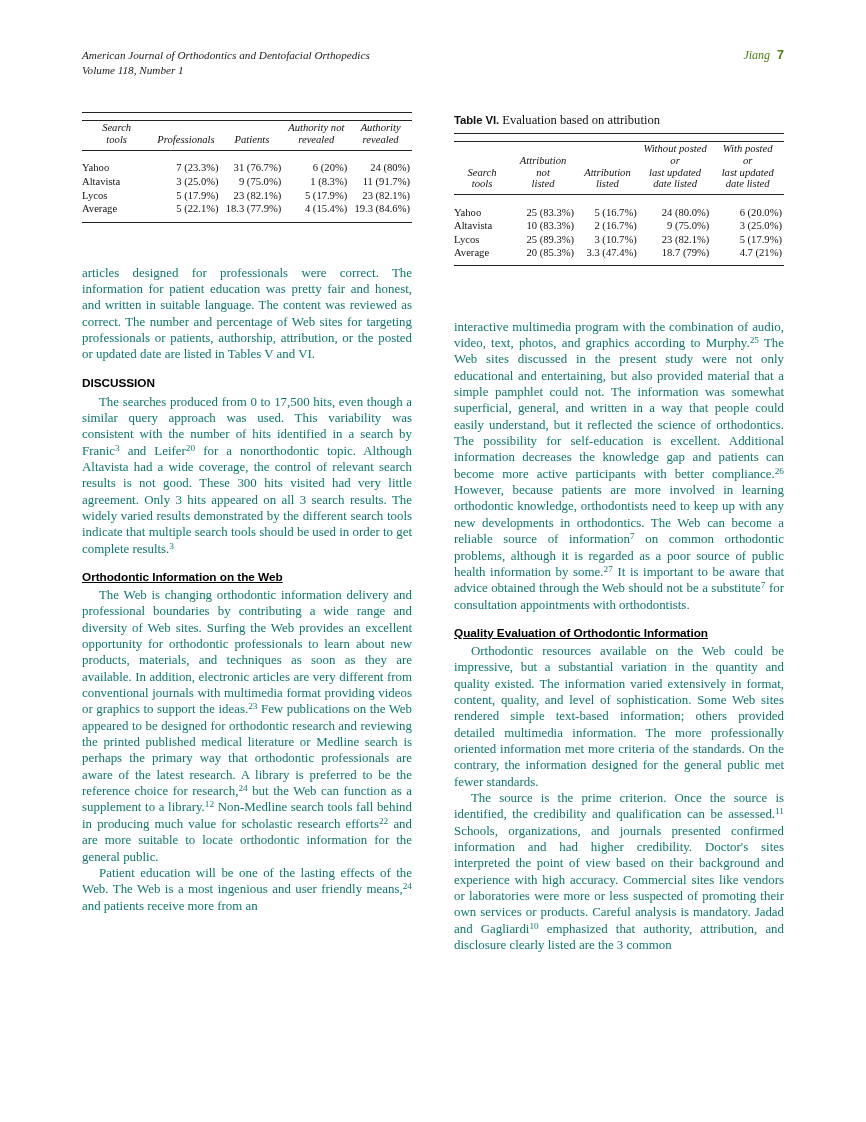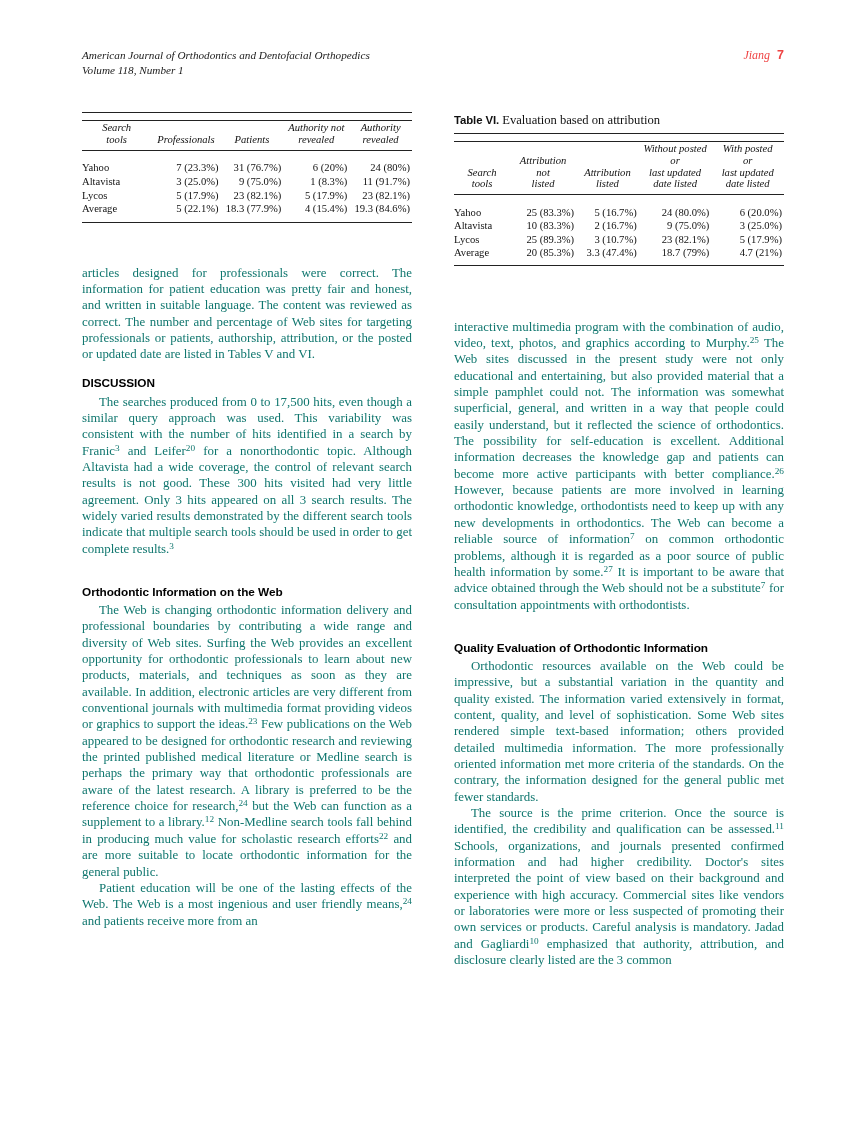--- a/index.html
+++ b/index.html
@@ -35,21 +35,21 @@
     font-family: "Liberation Serif", serif;
     font-style: italic;
     font-size: 11.2px;
     line-height: 15.4px;
     color: #1a1a1a;
   }
   .rh-right {
     font-family: "Liberation Serif", serif;
     font-style: italic;
     font-size: 12px;
-    color: #ef4444;
+    color: #4d7c0f;
     white-space: nowrap;
   }
   .rh-pageno {
     font-family: "Liberation Sans", sans-serif;
     font-style: normal;
     font-weight: bold;
     font-size: 12.5px;
     margin-left: 7px;
   }
 
@@ -138,23 +138,24 @@
     line-height: 15px;
     margin: 13px 0 3px 0;
     color: #000;
     letter-spacing: -0.05px;
   }
   h3.subsection {
     font-family: "Liberation Sans", sans-serif;
     font-weight: bold;
     font-size: 11.8px;
     line-height: 15px;
-    margin: 28px 0 2px 0;
+    margin: 13px 0 2px 0;
     color: #000;
     letter-spacing: -0.05px;
+    text-decoration: underline;
   }
   sup {
     font-size: 0.72em;
     vertical-align: 0.38em;
     line-height: 0;
   }
 </style>
 </head>
 <body>
 

